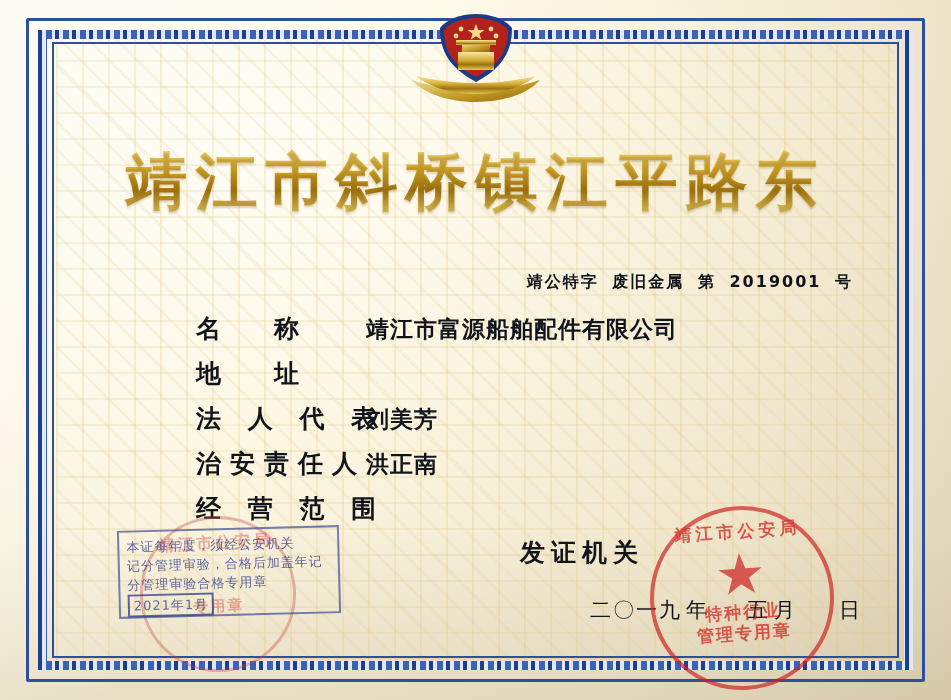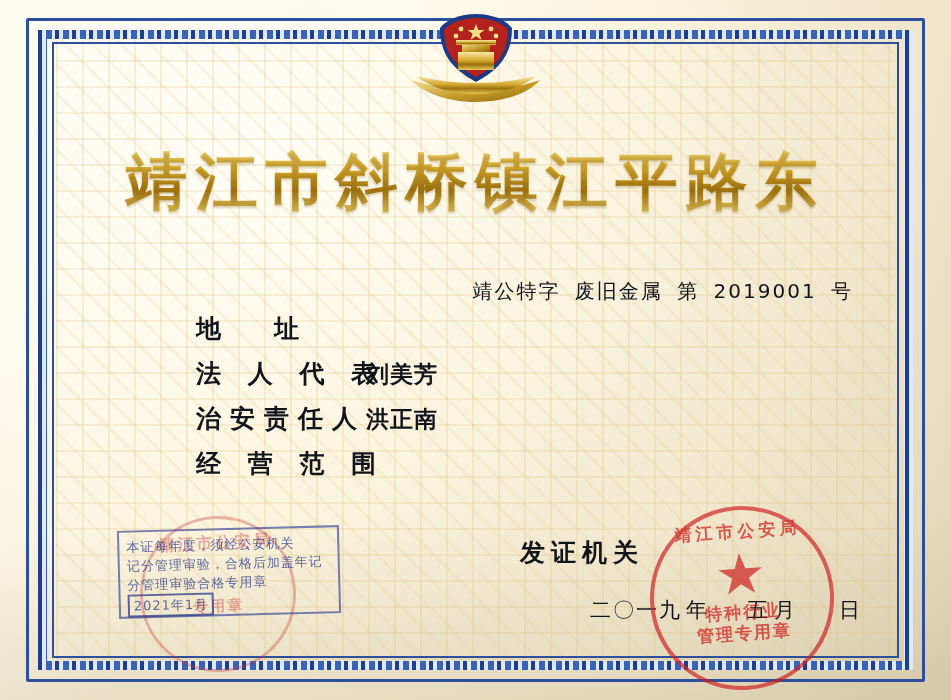--- a/index.html
+++ b/index.html
@@ -104,26 +104,27 @@
     background-clip: text;
     -webkit-text-fill-color: transparent;
     text-shadow: 0 2px 2px rgba(120,90,20,0.25);
     z-index: 5;
   }
 
   
   .doc-no {
     position: absolute;
     right: 92px;
-    top: 278px;
-    font-size: 20px;
+    top: 272px;
+    font-size: 16px;
     color: #11131a;
     letter-spacing: 2px;
     font-family: "DejaVu Sans", "Liberation Sans", sans-serif;
     z-index: 5;
+    font-weight: bold;
   }
   .doc-no span { margin-right: 6px; }
 
   
   .fields {
     position: absolute;
     left: 196px;
     top: 312px;
     z-index: 5;
   }
@@ -338,20 +339,24 @@
   <div class="doc-no">
     <span>靖公特字</span>
     <span>废旧金属</span>
     <span>第</span>
     <span>2019001</span>
     <span>号</span>
   </div>
 
   <div class="fields">
     <div class="field-row">
+      <div class="field-label">名　称</div>
+      <div class="field-value">靖江市富源船舶配件有限公司</div>
+    </div>
+    <div class="field-row">
       <div class="field-label">地　址</div>
     </div>
     <div class="field-row">
       <div class="field-label wide">法 人 代 表</div>
       <div class="field-value">刘美芳</div>
     </div>
     <div class="field-row">
       <div class="field-label wide">治安责任人</div>
       <div class="field-value">洪正南</div>
     </div>

